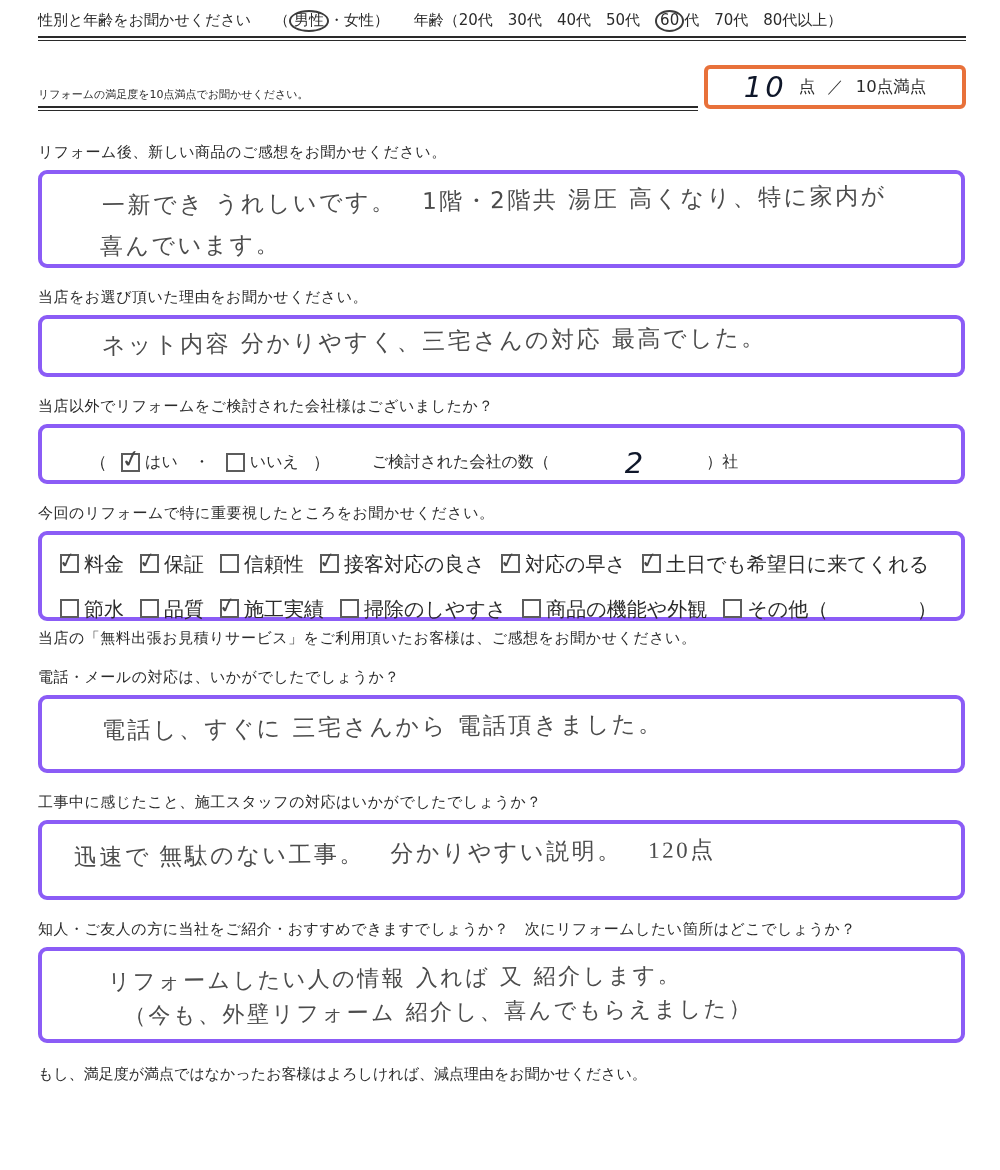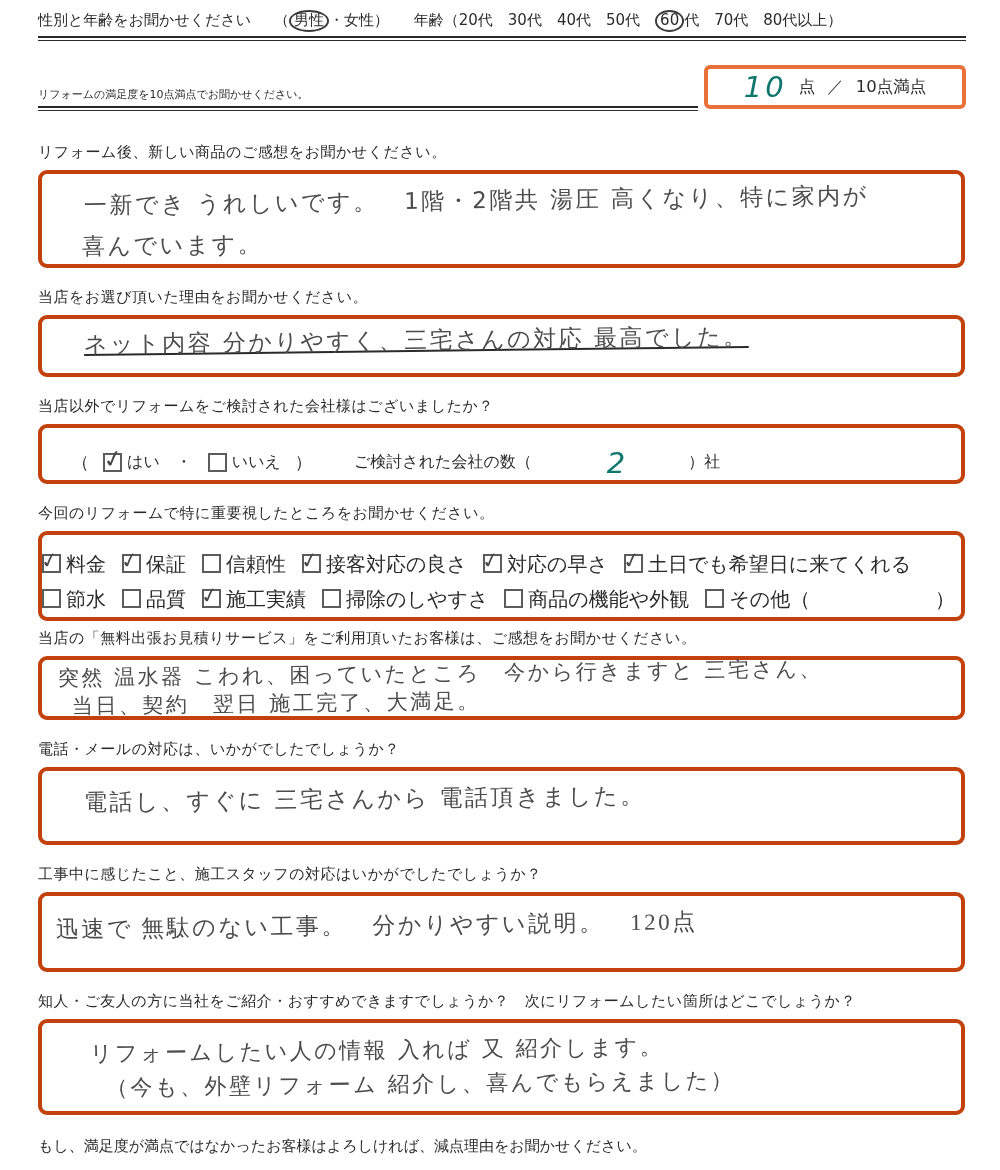--- a/index.html
+++ b/index.html
@@ -12,31 +12,31 @@
 
   .qlabel { font-size:15px; letter-spacing:0.5px; }
 
   
   .dline { height:2px; border-top:2px solid #2a2a2a; border-bottom:1px solid #2a2a2a; margin-top:4px; }
 
   .circled { display:inline-block; border:2px solid #3c3c3c; border-radius:50%; padding:0 3px 1px 3px; line-height:1.1; }
 
   
   .obox {
-    border:4px solid #c2410c; border-radius:9px; background:#fff;
-    padding:10px 0; box-sizing:border-box; width:927px;
+    border:4px solid #8b5cf6; border-radius:9px; background:#fff;
+    padding:10px 18px; box-sizing:border-box; width:927px;
   }
 
   
   .hw {
     color:#4c4c4c; font-size:23px; letter-spacing:2.5px;
     transform:rotate(-0.7deg); transform-origin:left center;
     line-height:1.55; white-space:nowrap;
   }
-  .hw-num { font-style:italic; font-size:29px; color:#0f766e; letter-spacing:3px; }
+  .hw-num { font-style:italic; font-size:29px; color:#0f172a; letter-spacing:3px; }
 
   .sec-label { margin-top:20px; margin-bottom:8px; }
 
   
   .cb {
     display:inline-block; width:15px; height:15px; border:2px solid #5c5c5c;
     position:relative; margin-right:5px; vertical-align:-2px; background:#fff;
   }
   .cb.checked::after {
     content:"✓"; position:absolute; left:-2px; top:-10px;
@@ -84,21 +84,21 @@
     </div>
   </div>
 
   <div class="qlabel sec-label" style="">リフォーム後、新しい商品のご感想をお聞かせください。</div>
   <div class="obox" style="height:98px;">
     <div class="hw" style="margin-left:42px; margin-top:4px;">一新でき うれしいです。　1階・2階共 湯圧 高くなり、特に家内が</div>
     <div class="hw" style="margin-left:40px; margin-top:6px;">喜んでいます。</div>
   </div>
 
   <div class="qlabel sec-label">当店をお選び頂いた理由をお聞かせください。</div>
-  <div class="obox" style="height:62px; display:flex; align-items:flex-end;text-decoration:underline;">
+  <div class="obox" style="height:62px; display:flex; align-items:center;">
     <div class="hw" style="margin-left:42px;">ネット内容 分かりやすく、三宅さんの対応 最高でした。</div>
   </div>
 
   <div class="qlabel sec-label">当店以外でリフォームをご検討された会社様はございましたか？</div>
   <div class="obox" style="height:60px;">
     <div class="companies-line">
       <span style="margin-left:30px; font-size:17px;">（</span>
       <span class="cb checked" style="margin-left:14px;"></span>
       <span>はい</span>
       <span style="margin:0 16px;">・</span>
@@ -114,36 +114,32 @@
   <div class="qlabel sec-label">今回のリフォームで特に重要視したところをお聞かせください。</div>
   <div class="obox" style="height:90px; padding-top:16px;">
     <div class="cbrow">
       <span class="item"><span class="cb checked"></span><span>料金</span></span>
       <span class="item"><span class="cb checked"></span><span>保証</span></span>
       <span class="item"><span class="cb"></span><span>信頼性</span></span>
       <span class="item"><span class="cb checked"></span><span>接客対応の良さ</span></span>
       <span class="item"><span class="cb checked"></span><span>対応の早さ</span></span>
       <span class="item"><span class="cb checked"></span><span>土日でも希望日に来てくれる</span></span>
     </div>
-    <div class="cbrow" style="margin-top:8px;">
+    <div class="cbrow" style="margin-top:18px;">
       <span class="item"><span class="cb"></span><span>節水</span></span>
       <span class="item"><span class="cb"></span><span>品質</span></span>
       <span class="item"><span class="cb checked"></span><span>施工実績</span></span>
       <span class="item"><span class="cb"></span><span>掃除のしやすさ</span></span>
       <span class="item"><span class="cb"></span><span>商品の機能や外観</span></span>
       <span class="item"><span class="cb"></span><span>その他（</span></span>
       <span style="margin-left:auto; margin-right:6px;">）</span>
     </div>
   </div>
 
   <div class="qlabel sec-label" style="margin-top:8px;">当店の「無料出張お見積りサービス」をご利用頂いたお客様は、ご感想をお聞かせください。</div>
-  <div class="obox" style="height:64px; padding-top:4px;">
-    <div class="hw" style="margin-left:16px; font-size:21px; line-height:1.35;">突然 温水器 こわれ、困っていたところ　今から行きますと 三宅さん、</div>
-    <div class="hw" style="margin-left:30px; font-size:21px; line-height:1.35;">当日、契約　翌日 施工完了、大満足。</div>
-  </div>
 
   <div class="qlabel sec-label">電話・メールの対応は、いかがでしたでしょうか？</div>
   <div class="obox" style="height:78px;">
     <div class="hw" style="margin-left:42px; margin-top:4px;">電話し、すぐに 三宅さんから 電話頂きました。</div>
   </div>
 
   <div class="qlabel sec-label">工事中に感じたこと、施工スタッフの対応はいかがでしたでしょうか？</div>
   <div class="obox" style="height:80px;font-family:Liberation Serif, serif;">
     <div class="hw" style="margin-left:14px; margin-top:6px;">迅速で 無駄のない工事。　分かりやすい説明。　120点</div>
   </div>

